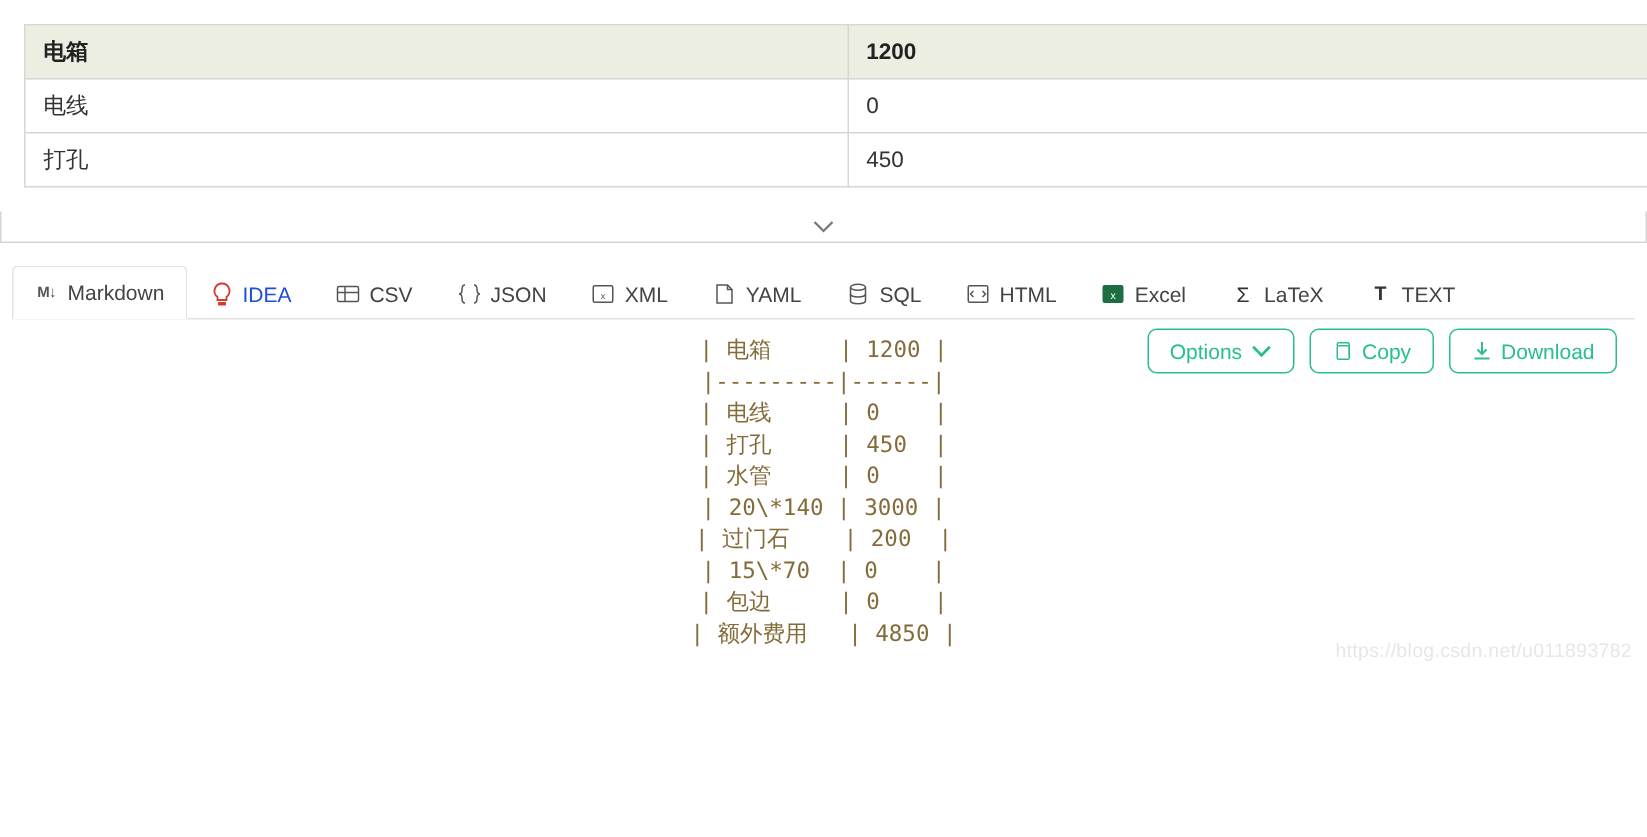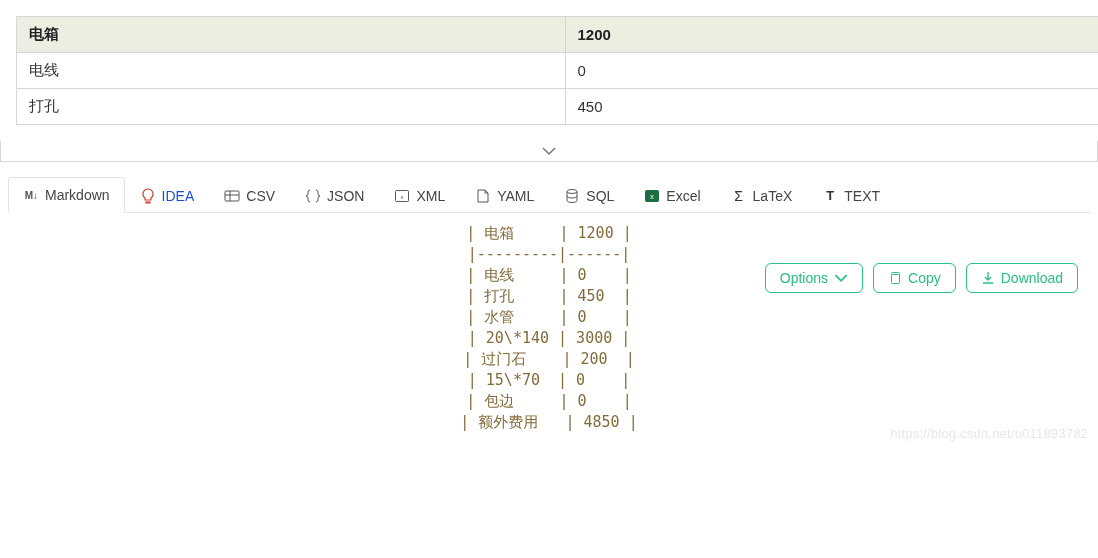--- a/index.html
+++ b/index.html
@@ -106,21 +106,20 @@
   display: inline-flex;
   align-items: center;
   gap: 6px;
   border: 1px solid #28c087;
   color: #28c087;
   padding: 6px 14px;
   border-radius: 6px;
   font-size: 14px;
   cursor: pointer;
   background: #fff;
-  margin-top: 44px;
 }
 .btn .ico { display:inline-flex; width:14px; height:14px; }
 .watermark {
   position: absolute;
   right: 10px;
   bottom: 6px;
   color: #e7e7e7;
   font-size: 13px;
   letter-spacing: 0.2px;
   pointer-events: none;
@@ -205,20 +204,29 @@
     </div>
     <div class="tab">
       <span class="ico">
         <svg viewBox="0 0 16 16">
             <ellipse cx="8" cy="3.5" rx="5" ry="2" fill="none" stroke="currentColor"></ellipse>
             <path d="M3 3.5v9c0 1.1 2.2 2 5 2s5-.9 5-2v-9" fill="none" stroke="currentColor"></path>
             <path d="M3 8c0 1.1 2.2 2 5 2s5-.9 5-2" fill="none" stroke="currentColor"></path>
           </svg>
       </span>
       <span>SQL</span>
+    </div>
+    <div class="tab">
+      <span class="ico">
+        <svg viewBox="0 0 16 16">
+            <rect x="1.5" y="2.5" width="13" height="11" rx="1" fill="none" stroke="currentColor"></rect>
+            <path d="M5 6l-2 2 2 2M11 6l2 2-2 2" fill="none" stroke="currentColor"></path>
+          </svg>
+      </span>
+      <span>HTML</span>
     </div>
     <div class="tab">
       <span class="ico">
         <svg viewBox="0 0 16 16">
             <rect x="1.5" y="2.5" width="13" height="11" rx="1" fill="#1d6f42" stroke="#1d6f42"></rect>
             <text x="8" y="11" font-size="7" text-anchor="middle" fill="#fff">x</text>
           </svg>
       </span>
       <span>Excel</span>
     </div>

